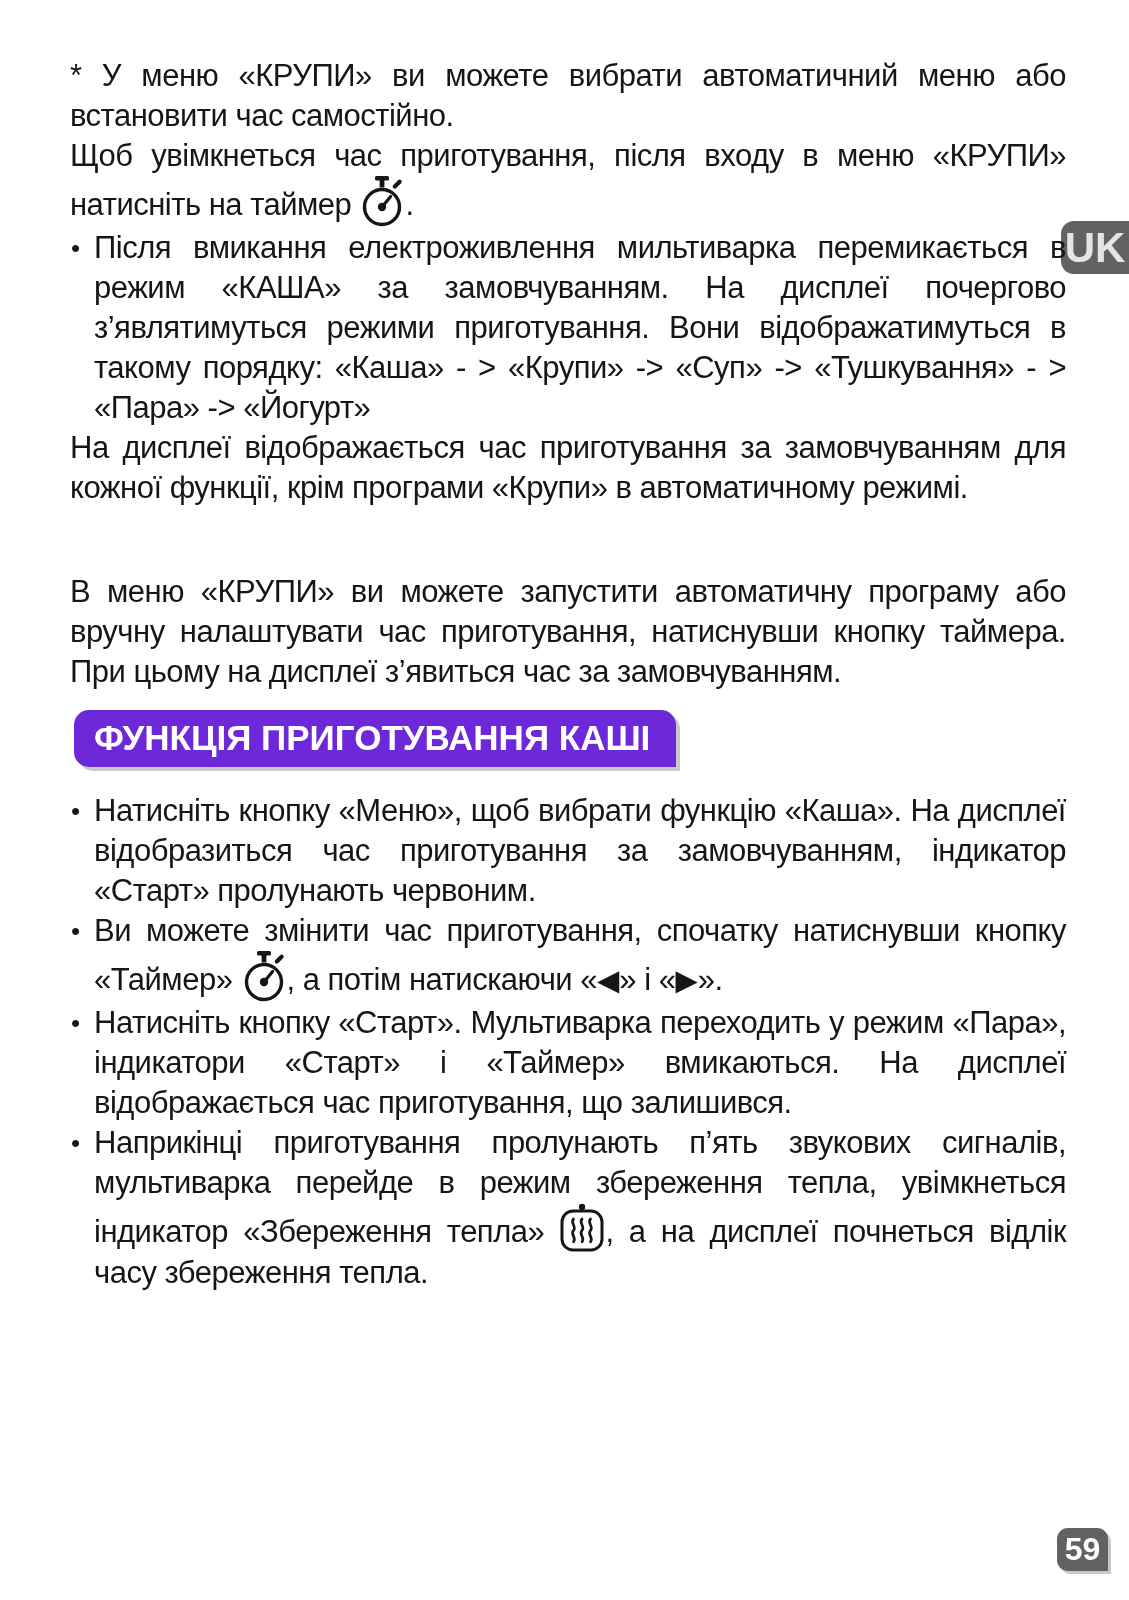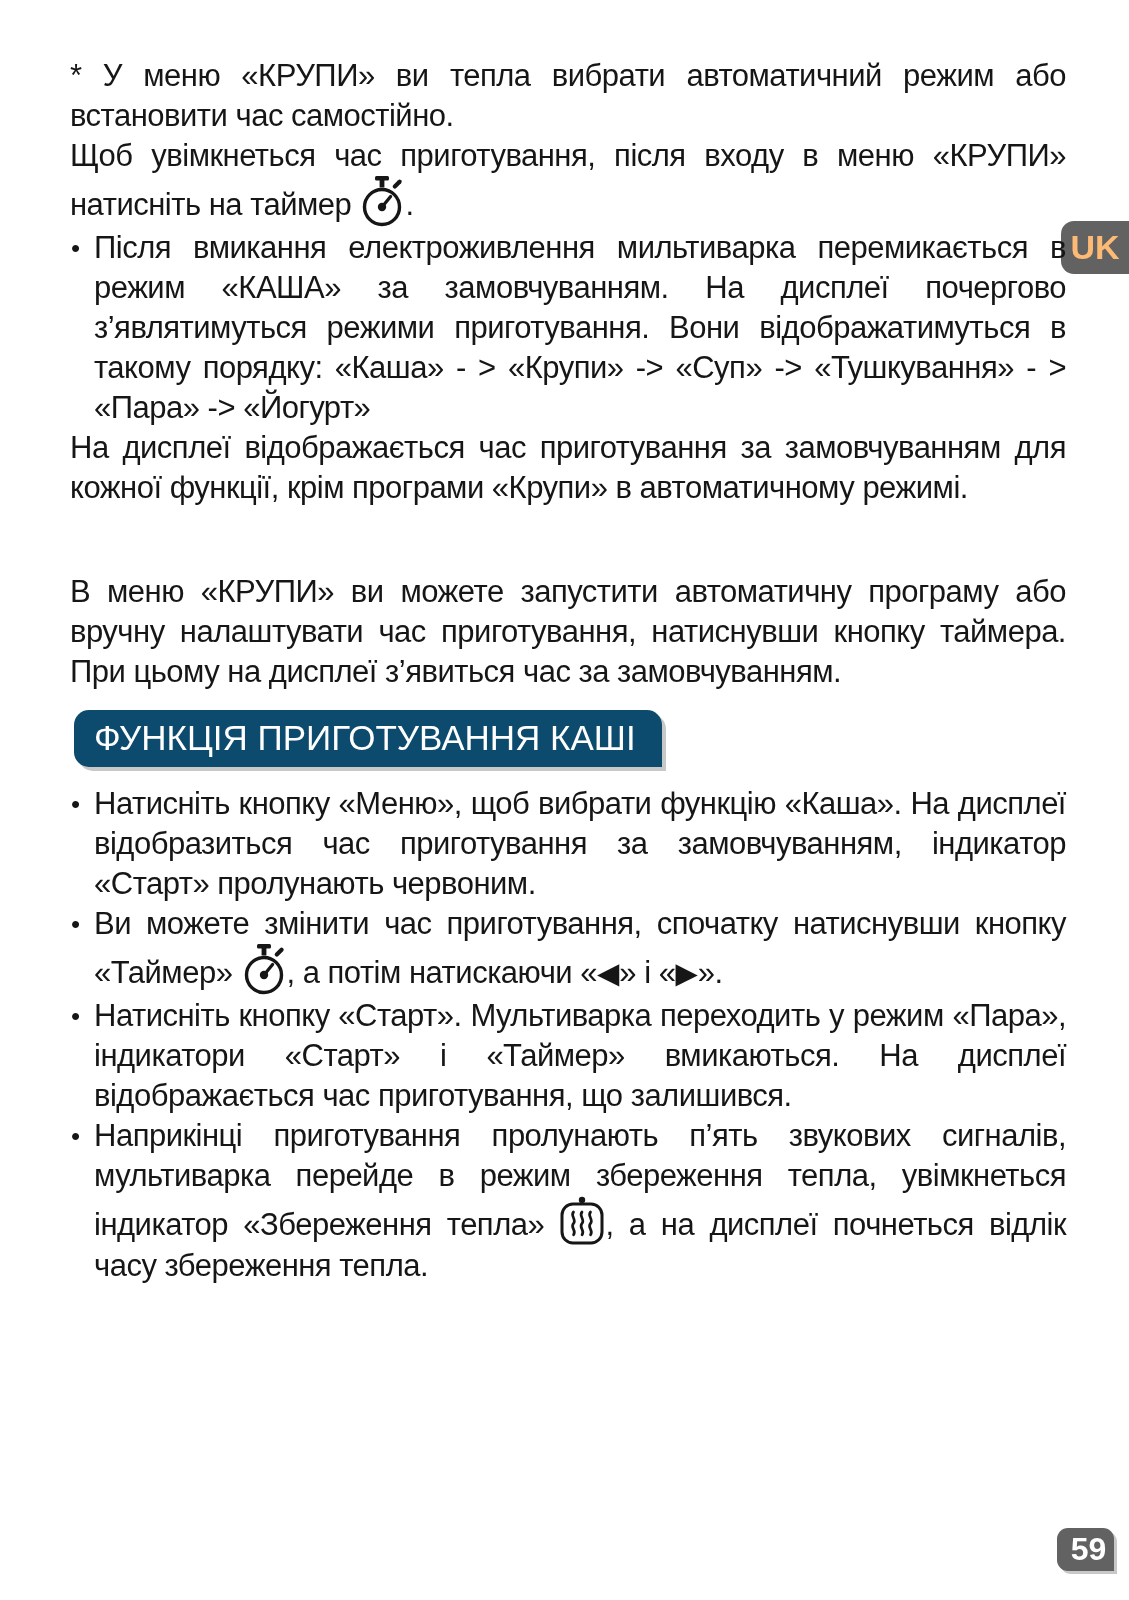--- a/index.html
+++ b/index.html
@@ -42,73 +42,72 @@
   .icon-warm  svg { vertical-align: -11px; }
 
   .tri {
     font-family: "DejaVu Sans", sans-serif;
     font-size: 29px;
     letter-spacing: 0;
   }
 
   .section-header {
     display: inline-block;
-    margin: 18px 0 17px 4px;
+    margin: 18px 0 24px 4px;
     padding: 8px 26px 9px 20px;
-    background: #0c4a6e;
+    background: #6d28d9;
     color: #ffffff;
-    font-weight: normal;
+    font-weight: bold;
     font-size: 35px;
     line-height: 40px;
     letter-spacing: 0;
     border-radius: 15px 15px 0 15px;
     box-shadow: 4px 4px 0 rgba(98,98,98,0.35);
     text-align: left;
   }
 
   .lang-tab {
     position: absolute;
     right: 0; top: 221px;
     width: 68px; height: 53px;
     background: #626262;
-    color: #fdba74;
+    color: #e5e5e5;
     font-weight: bold;
-    font-size: 34px;
+    font-size: 42px;
     display: flex;
     align-items: center;
     justify-content: center;
     border-radius: 13px 0 0 13px;
   }
 
   .page-badge {
     position: absolute;
     left: 1057px; top: 1528px;
     width: 51px; height: 43px;
     background: #626262;
     color: #ffffff;
     font-weight: bold;
     font-size: 32px;
     display: flex;
     align-items: center;
     justify-content: center;
     border-radius: 11px 11px 0 11px;
     box-shadow: 3px 3px 0 rgba(98,98,98,0.35);
-    padding-left: 6px;
   }
 </style>
 </head>
 <body>
 
 <div class="page">
 
   <div class="lang-tab">UK</div>
 
   <main class="content">
 
-    <p class="para">* У меню «КРУПИ» ви тепла вибрати автоматичний режим або встановити час самостійно.</p>
+    <p class="para">* У меню «КРУПИ» ви можете вибрати автоматичний меню або встановити час самостійно.</p>
 
     <p class="para"><span>Щоб увімкнеться час приготування, після входу в меню «КРУПИ» натисніть на таймер </span><span class="icon icon-timer"><svg width="46" height="52" viewBox="0 0 46 52">
             <rect x="16" y="0" width="14" height="4.5" rx="1.5" fill="#161616"></rect>
             <rect x="20.6" y="3.5" width="4.8" height="8" fill="#161616"></rect>
             <line x1="35.8" y1="10.5" x2="40.6" y2="5.7" stroke="#161616" stroke-width="4.2" stroke-linecap="round"></line>
             <circle cx="23" cy="31" r="17.5" fill="none" stroke="#161616" stroke-width="3.4"></circle>
             <line x1="23" y1="31" x2="31.6" y2="20.4" stroke="#161616" stroke-width="3.2" stroke-linecap="round"></line>
             <circle cx="23" cy="31" r="4.2" fill="#161616"></circle>
           </svg></span><span>.</span></p>
 

